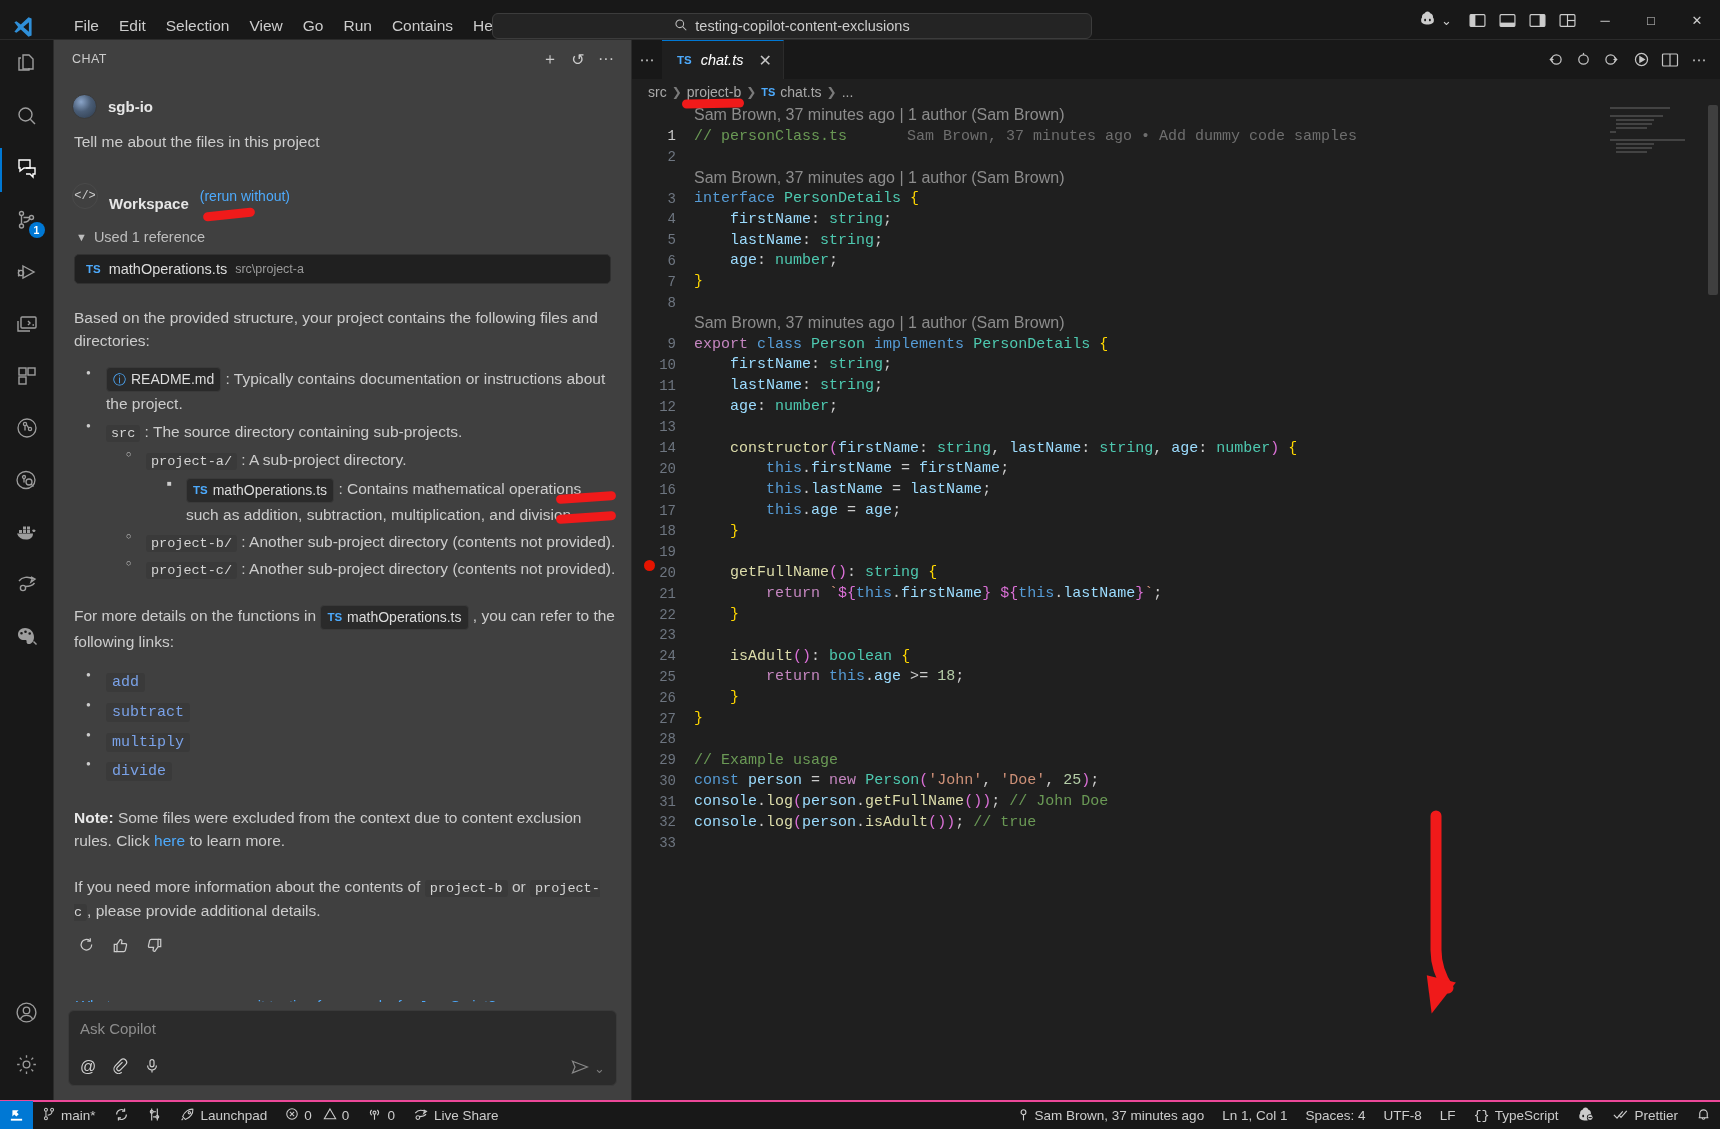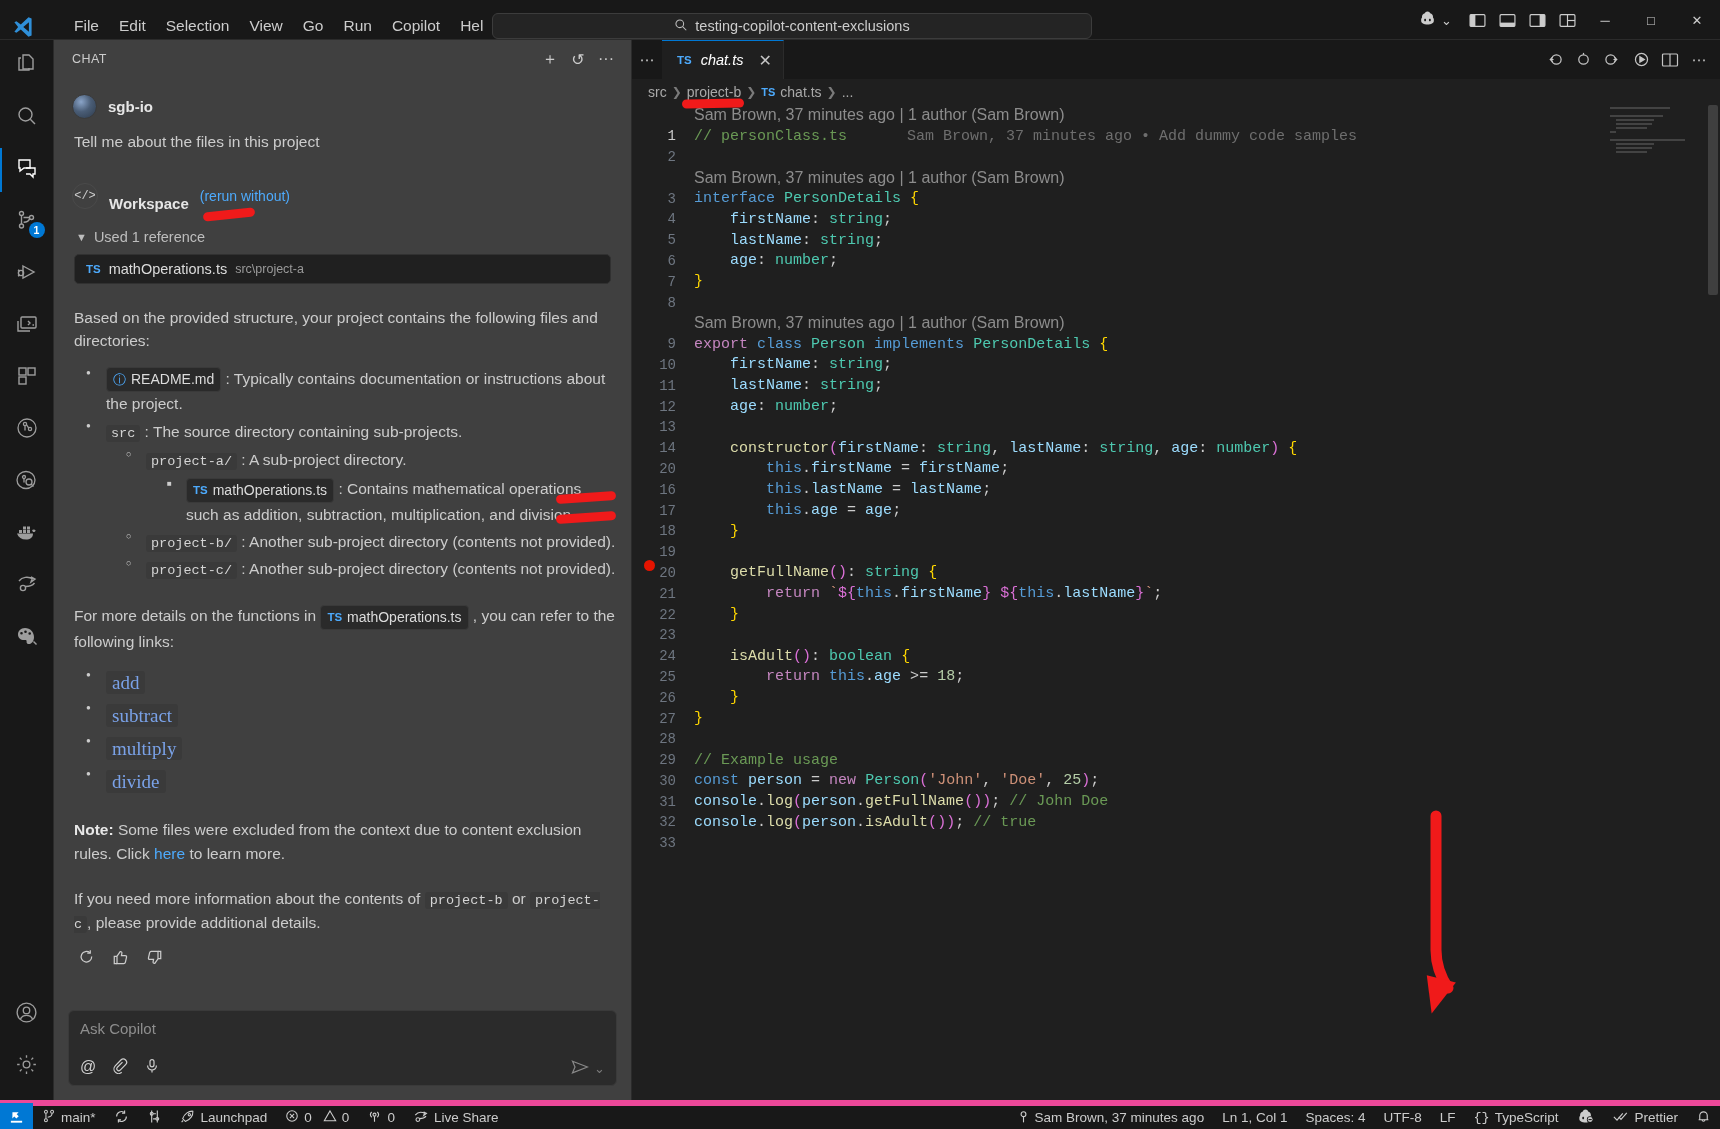--- a/index.html
+++ b/index.html
@@ -117,22 +117,22 @@
   code.ic {
     display: inline-flex; align-items: center; gap: 5px; background: #2a2a2a; border: 1px solid #3a3a3a;
     border-radius: 4px; padding: 1px 6px; font-size: 14px; color: #dcdcdc;
     font-family: "Liberation Sans", sans-serif; vertical-align: baseline;
   }
   code.mono {
     background: #3a3a3a; border-radius: 3px; padding: 1px 5px; font-size: 13.5px;
     color: #d4d4d4; font-family: "Liberation Mono", monospace;
   }
   code.fn {
-    background: #3a3a3a; border-radius: 3px; padding: 1px 6px; font-size: 19px;
-    color: #7aa2e8; font-family: Liberation Serif, serif;
+    background: #3a3a3a; border-radius: 3px; padding: 1px 6px; font-size: 15px;
+    color: #7aa2e8; font-family: Liberation Mono, monospace;
   }
   .md-icon-i { color: #4daafc; font-size: 13px; }
   .link { color: #4daafc; cursor: pointer; }
   .bold { font-weight: bold; color: #e8e8e8; }
 
   .fb-row { display: flex; gap: 17px; margin: 14px 0 0 10px; color: #cccccc; font-size: 16px; }
   .fb-ic { cursor: pointer; }
 
   .suggest { margin: 40px 0 0 8px; font-size: 14.8px; color: #4daafc; cursor: pointer; }
 
@@ -188,21 +188,21 @@
   .mm-line { height: 2px; background: #5a5a5a; margin-bottom: 2px; }
 
   .editor-scrollbar { position: absolute; right: 0; top: 0; width: 14px; height: 100%; }
   .editor-sb-thumb { position: absolute; right: 2px; top: 0; width: 10px; height: 190px; background: #3f3f3f; border-radius: 2px; }
 
   .bp-dot { position: absolute; left: 12px; width: 11px; height: 11px; border-radius: 50%; background: #e51400; }
 
   
   .statusbar {
     height: 29px; background: #181818; display: flex; align-items: center; flex: 0 0 29px;
-    font-size: 13.5px; color: #cccccc; border-top: 6px solid #ec4899;
+    font-size: 13.5px; color: #cccccc; border-top: 2px solid #ec4899;
   }
   .sb-remote { background: #0078d4; height: 29px; display: flex; align-items: center; padding: 0 9px; color: #fff; font-size: 14px;}
   .sb-item { display: flex; align-items: center; gap: 5px; padding: 0 9px; height: 29px; cursor: default;}
   .sb-right { margin-left: auto; display: flex; align-items: center; }
 
   
   .annot { position: absolute; background: #f01a1a; border-radius: 6px; pointer-events: none; z-index: 50;}
   .annot-arrow { position: absolute; z-index: 50; pointer-events: none; }
 </style>
 </head>
@@ -216,21 +216,21 @@
           <path fill="#2f8fd8" d="M17.5 2.2 9.8 9.6 5.4 6.3 3.4 7.3l3.7 4.7-3.7 4.7 2 1 4.4-3.3 7.7 7.4 3.1-1.4V3.6l-3.1-1.4Zm.4 5 .0 9.6-5.6-4.8 5.6-4.8Z"></path>
         </svg>
     </div>
     <div class="menu">
       <div class="menu-item">File</div>
       <div class="menu-item">Edit</div>
       <div class="menu-item">Selection</div>
       <div class="menu-item">View</div>
       <div class="menu-item">Go</div>
       <div class="menu-item">Run</div>
-      <div class="menu-item">Copilot</div>
+      <div class="menu-item">Contains</div>
       <div class="menu-item">Hel</div>
     </div>
     <div class="navbtns">
       <div class="navbtn">←</div>
       <div class="navbtn fwd">→</div>
     </div>
     <div class="qinput-wrap">
       <div class="qinput">
         <span>
           <svg width="14" height="14" viewBox="0 0 16 16">

